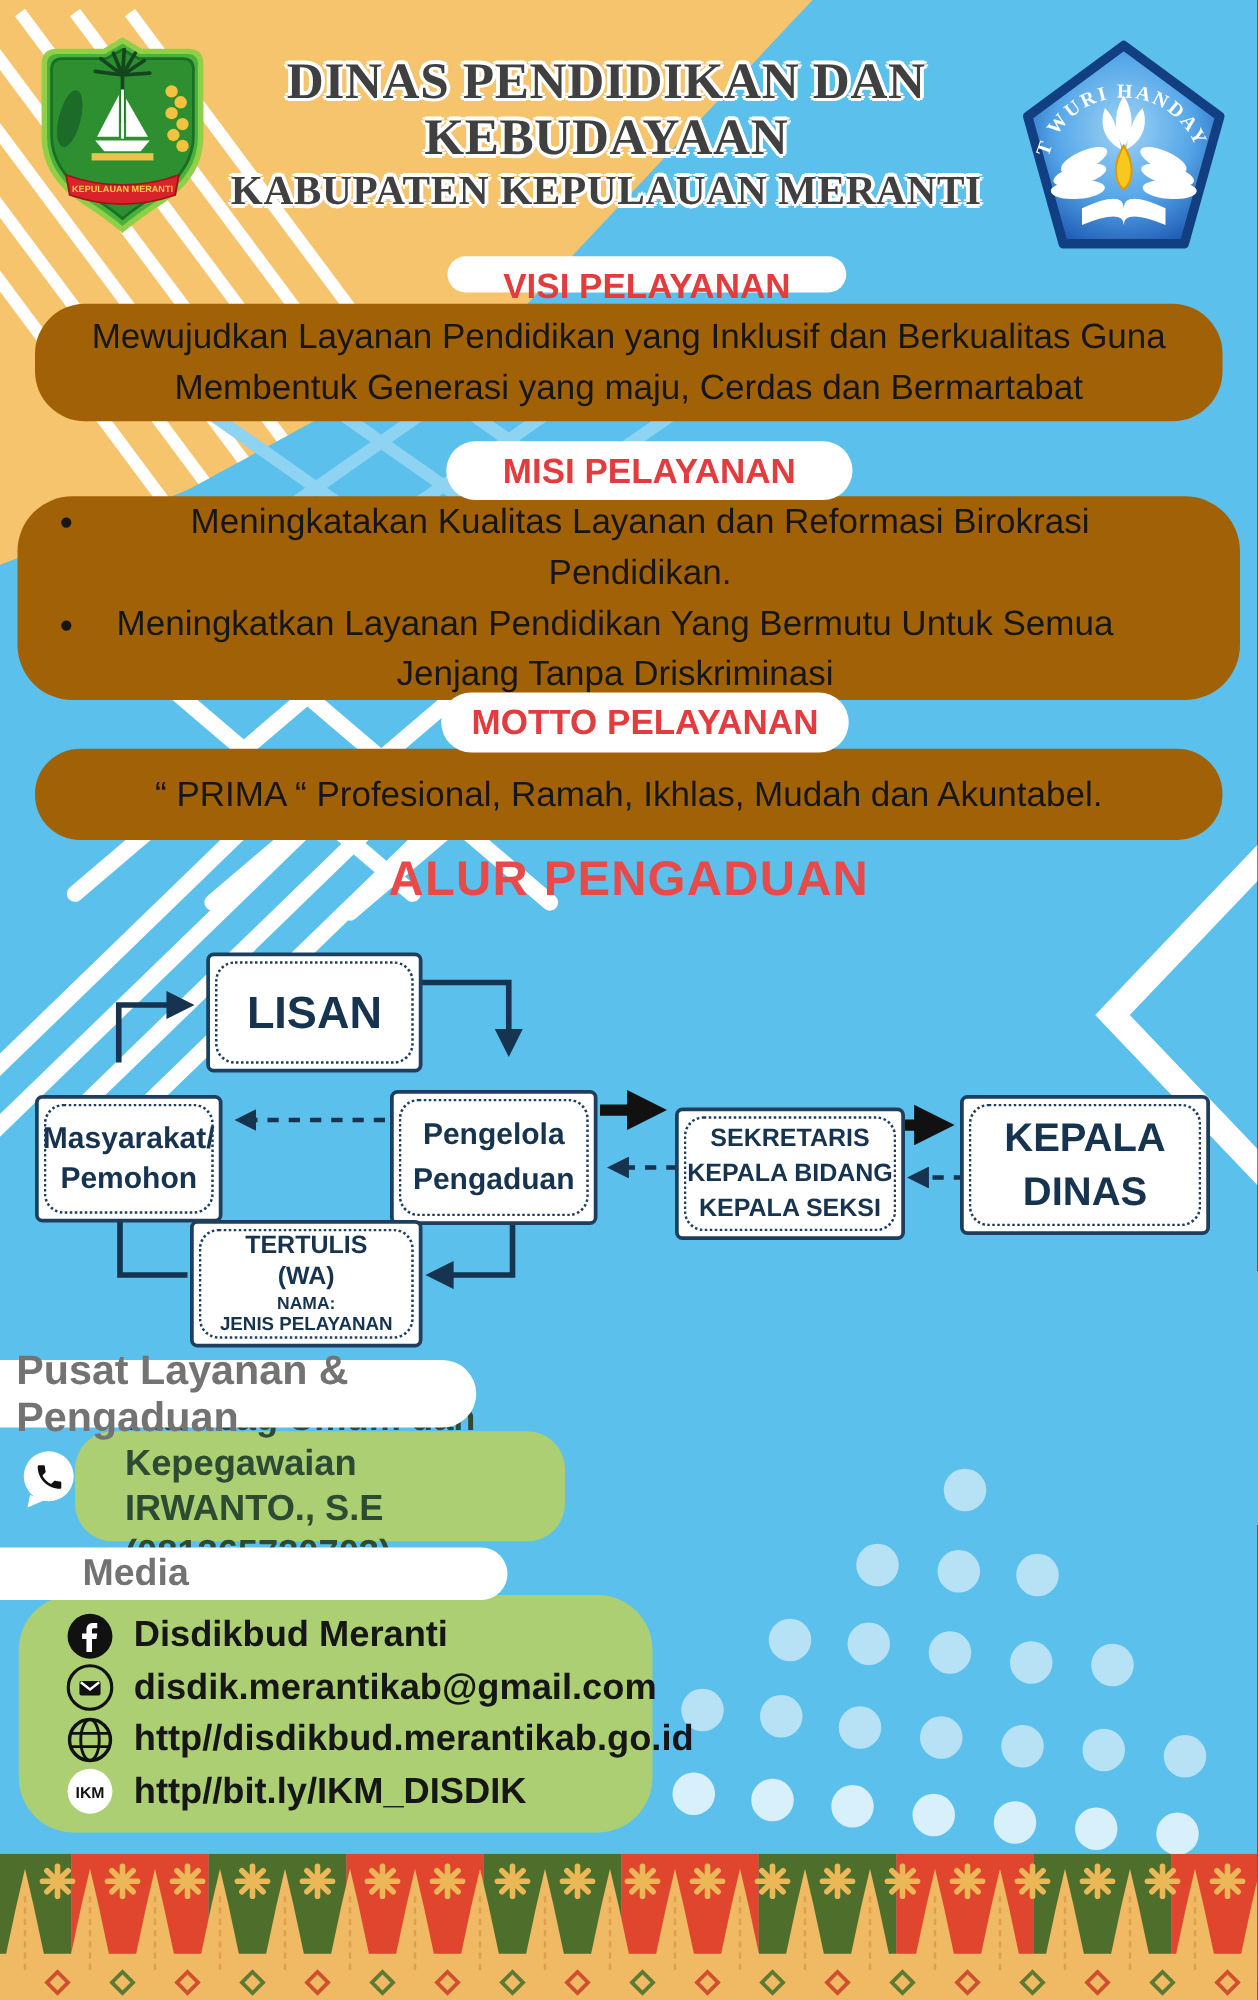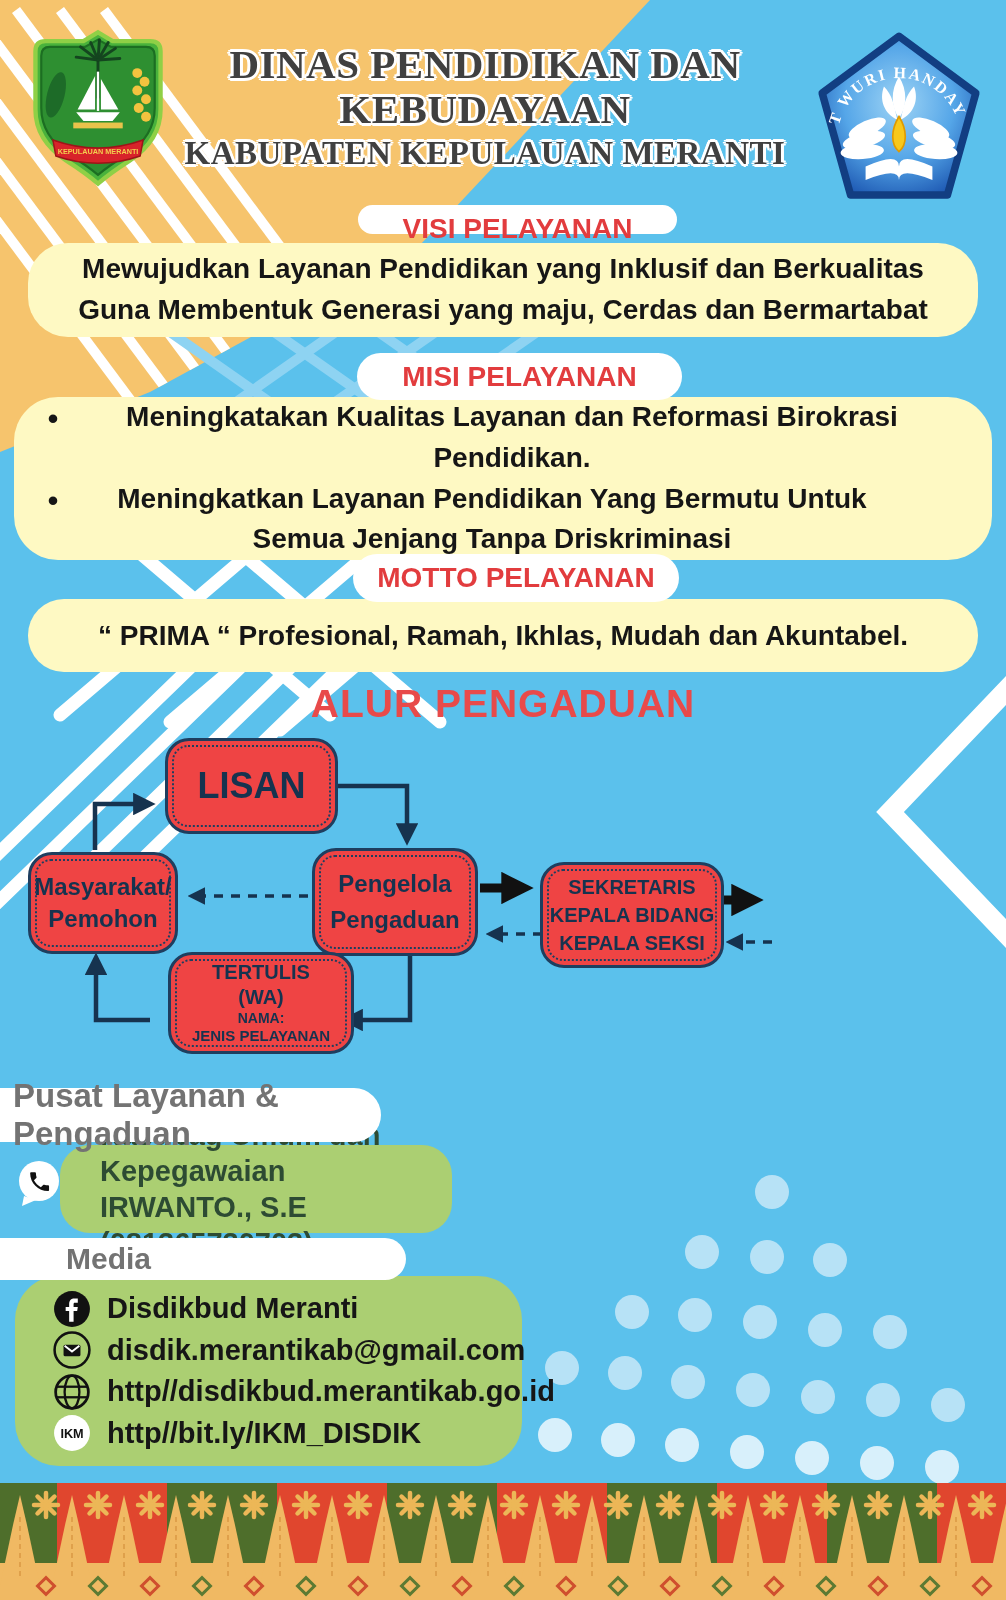--- a/index.html
+++ b/index.html
@@ -14,31 +14,31 @@
   .header-titles{left:150px;top:42px;width:670px;text-align:center;
     font-family:"Liberation Serif",serif;font-weight:bold;color:#404040;
     text-shadow:3px 0 0 #fff,-3px 0 0 #fff,0 3px 0 #fff,0 -3px 0 #fff,
       2px 2px 0 #fff,-2px 2px 0 #fff,2px -2px 0 #fff,-2px -2px 0 #fff;}
   .title-1{font-size:41px;letter-spacing:.5px;line-height:1.1;}
   .title-2{font-size:33px;letter-spacing:.5px;line-height:1.3;}
   .logo{overflow:visible;}
   
   .pill{background:#fff;border-radius:30px;text-align:center;color:#e23c3e;
         font-weight:bold;font-size:28px;line-height:47px;z-index:4;}
-  .greenbox{background:#fef9c3;border-radius:40px;color:#161616;font-weight:bold;
+  .greenbox{background:#a16207;border-radius:40px;color:#161616;font-weight:normal;
         font-size:28px;text-align:center;z-index:3;display:flex;flex-direction:column;justify-content:center;}
   .misi-item{display:flex;align-items:flex-start;text-align:center;}
   .misi-bullet{width:58px;flex:0 0 58px;font-size:30px;line-height:1.45;}
   .misi-text{flex:1;padding-right:40px;line-height:1.45;}
   .alur-title{left:0;top:682px;width:1006px;text-align:center;color:#e84a4a;
         font-size:39px;font-weight:bold;letter-spacing:1px;z-index:3;}
   
-  .node{background:#ef4444;border:3px solid #1e3e5f;border-radius:24px;z-index:4;
+  .node{background:#ffffff;border:3px solid #1e3e5f;border-radius:6px;z-index:4;
         display:flex;flex-direction:column;align-items:center;justify-content:center;
-        color:#16334f;font-weight:bold;text-align:center;}
+        color:#16334f;font-weight:bold;text-align:center;margin-top:24px;}
   .node::before{content:"";position:absolute;inset:4px;border:2px dotted #1e3e5f;
         border-radius:16px;pointer-events:none;}
   .flow-arrows{left:0;top:730px;width:1006px;height:330px;z-index:2;}
   
   .banner{background:#fff;border-radius:0 28px 28px 0;color:#737373;font-weight:bold;z-index:4;
           display:flex;align-items:center;}
   .contact-box{left:60px;top:1145px;width:392px;height:88px;background:#abcf72;border-radius:30px;
           z-index:3;display:flex;flex-direction:column;justify-content:center;padding-left:40px;
           box-sizing:border-box;color:#2d4b33;font-weight:bold;font-size:29px;line-height:1.25;}
   .media-box{left:15px;top:1276px;width:507px;height:190px;background:#abcf72;border-radius:44px;
@@ -247,21 +247,25 @@
   </div>
   <div class="abs node" style="left:312px;top:848px;width:160px;height:102px;font-size:24px;line-height:1.5">
     <div>Pengelola</div>
     <div>Pengaduan</div>
   </div>
   <div class="abs node" style="left:540px;top:862px;width:178px;height:100px;font-size:20px;line-height:1.4">
     <div>SEKRETARIS</div>
     <div>KEPALA BIDANG</div>
     <div>KEPALA SEKSI</div>
   </div>
-  <div class="abs node" style="left:168px;top:952px;width:180px;height:96px;font-size:20px;line-height:1.25">
+  <div class="abs node" style="left:768px;top:852px;width:194px;height:106px;font-size:32px;line-height:1.35">
+    <div>KEPALA</div>
+    <div>DINAS</div>
+  </div>
+  <div class="abs node" style="left:152px;top:952px;width:180px;height:96px;font-size:20px;line-height:1.25">
     <div>TERTULIS</div>
     <div>(WA)</div>
     <div style="font-size:14px">NAMA:</div>
     <div style="font-size:15px">JENIS PELAYANAN</div>
   </div>
 
   <div class="abs banner" style="left:0;top:1088px;width:368px;height:54px;font-size:33px;padding-left:13px">
     <span>Pusat Layanan &amp; Pengaduan</span>
   </div>
   <svg class="abs phone-bubble" viewBox="0 0 48 52">

